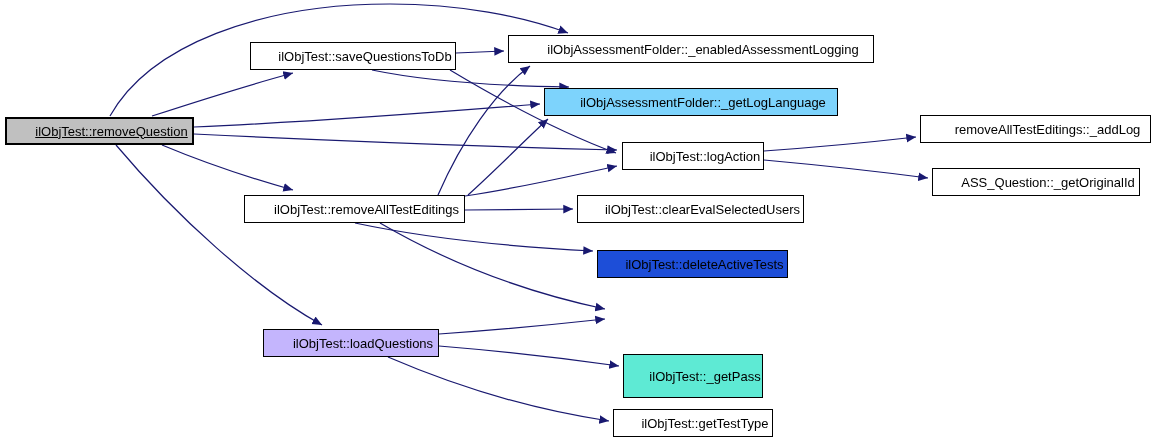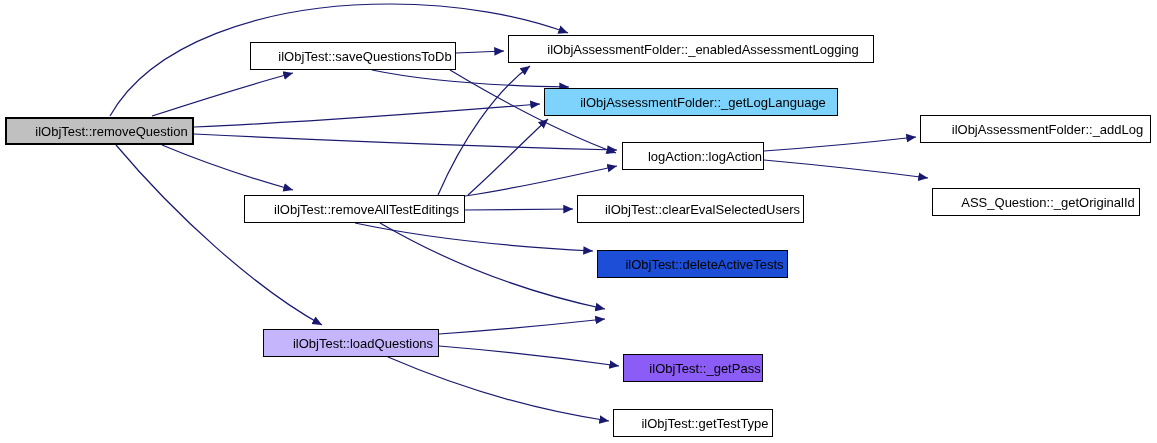--- a/index.html
+++ b/index.html
@@ -19,20 +19,21 @@
     display:flex;align-items:center;justify-content:center;
     font-size:13px;color:#000000;
     white-space:nowrap;
     cursor:pointer;
     padding-left:24px;
   }
   .node.highlight{
     background:#c0c0c0;
     border:2px solid #000000;
     cursor:default;
+    text-decoration:underline;
   }
   .node span{pointer-events:none;}
 </style>
 </head>
 <body>
 
 <div class="canvas" style="background: rgb(255, 255, 255);">
     <svg width="1157" height="443">
       <defs>
         <marker id="arrowhead" viewBox="0 0 10 10" refX="9" refY="5" markerWidth="9" markerHeight="9" orient="auto">
@@ -66,39 +67,39 @@
     <div class="node" style="left: 250px; top: 42px; width: 206px; height: 28px; background: rgb(255, 255, 255); border-color: rgb(0, 0, 0);">
       <span>ilObjTest::saveQuestionsToDb</span>
     </div>
     <div class="node" style="left: 508px; top: 35px; width: 366px; height: 28px; background: rgb(255, 255, 255); border-color: rgb(0, 0, 0);">
       <span>ilObjAssessmentFolder::_enabledAssessmentLogging</span>
     </div>
     <div class="node" style="left: 544px; top: 88px; width: 294px; height: 28px; background: #7dd3fc; border-color: rgb(0, 0, 0);">
       <span>ilObjAssessmentFolder::_getLogLanguage</span>
     </div>
     <div class="node" style="left: 622px; top: 142px; width: 142px; height: 28px; background: rgb(255, 255, 255); border-color: rgb(0, 0, 0);">
-      <span>logAction::logAction</span>
+      <span>ilObjTest::logAction</span>
     </div>
     <div class="node" style="left: 920px; top: 115px; width: 231px; height: 28px; background: rgb(255, 255, 255); border-color: rgb(0, 0, 0);">
-      <span>ilObjAssessmentFolder::_addLog</span>
+      <span>removeAllTestEditings::_addLog</span>
     </div>
-    <div class="node" style="left: 932px; top: 168px; width: 208px; height: 28px; background: rgb(255, 255, 255); border-color: rgb(0, 0, 0); margin-top: 20px;">
+    <div class="node" style="left: 932px; top: 168px; width: 208px; height: 28px; background: rgb(255, 255, 255); border-color: rgb(0, 0, 0);">
       <span>ASS_Question::_getOriginalId</span>
     </div>
     <div class="node" style="left: 577px; top: 195px; width: 227px; height: 28px; background: rgb(255, 255, 255); border-color: rgb(0, 0, 0);">
       <span>ilObjTest::clearEvalSelectedUsers</span>
     </div>
     <div class="node" style="left: 244px; top: 195px; width: 221px; height: 28px; background: rgb(255, 255, 255); border-color: rgb(0, 0, 0);">
       <span>ilObjTest::removeAllTestEditings</span>
     </div>
     <div class="node" style="left: 597px; top: 250px; width: 191px; height: 28px; background: #1d4ed8; border-color: rgb(0, 0, 0);">
       <span>ilObjTest::deleteActiveTests</span>
     </div>
     <div class="node" style="left: 263px; top: 329px; width: 176px; height: 28px; background: #c4b5fd; border-color: rgb(0, 0, 0);">
       <span>ilObjTest::loadQuestions</span>
     </div>
-    <div class="node" style="left: 623px; top: 354px; width: 140px; height: 28px; background: #8b5cf6; border-color: rgb(0, 0, 0);">
+    <div class="node" style="left: 623px; top: 354px; width: 140px; height: 44px; background: #5eead4; border-color: rgb(0, 0, 0);">
       <span>ilObjTest::_getPass</span>
     </div>
     <div class="node" style="left: 613px; top: 409px; width: 160px; height: 28px; background: rgb(255, 255, 255); border-color: rgb(0, 0, 0);">
       <span>ilObjTest::getTestType</span>
     </div>
   </div>
 
 </body></html>

